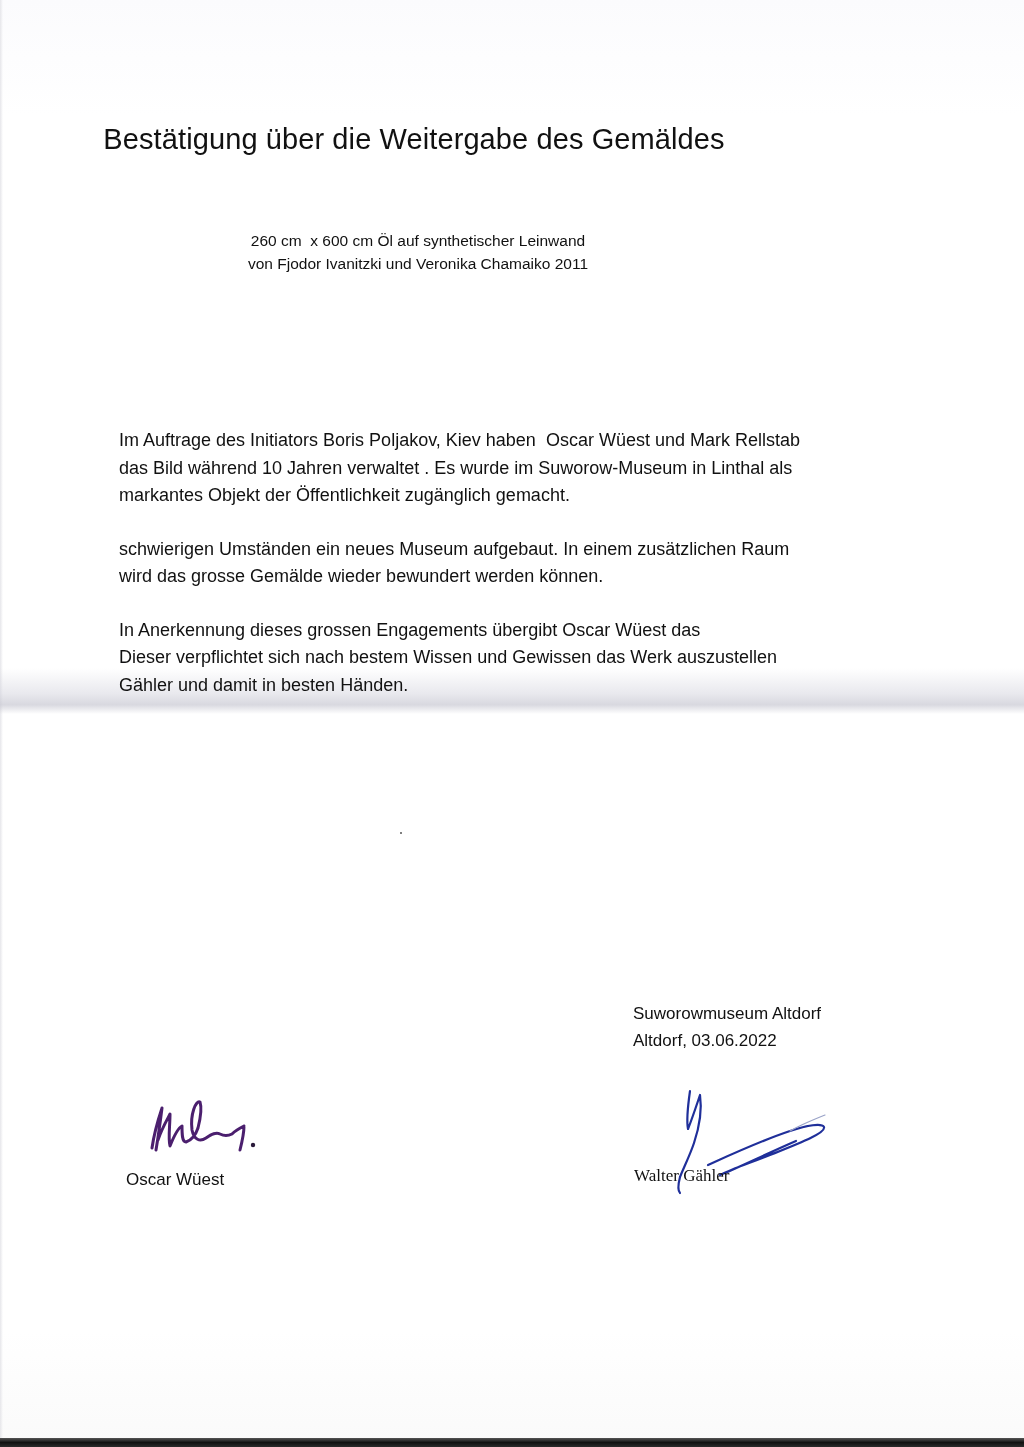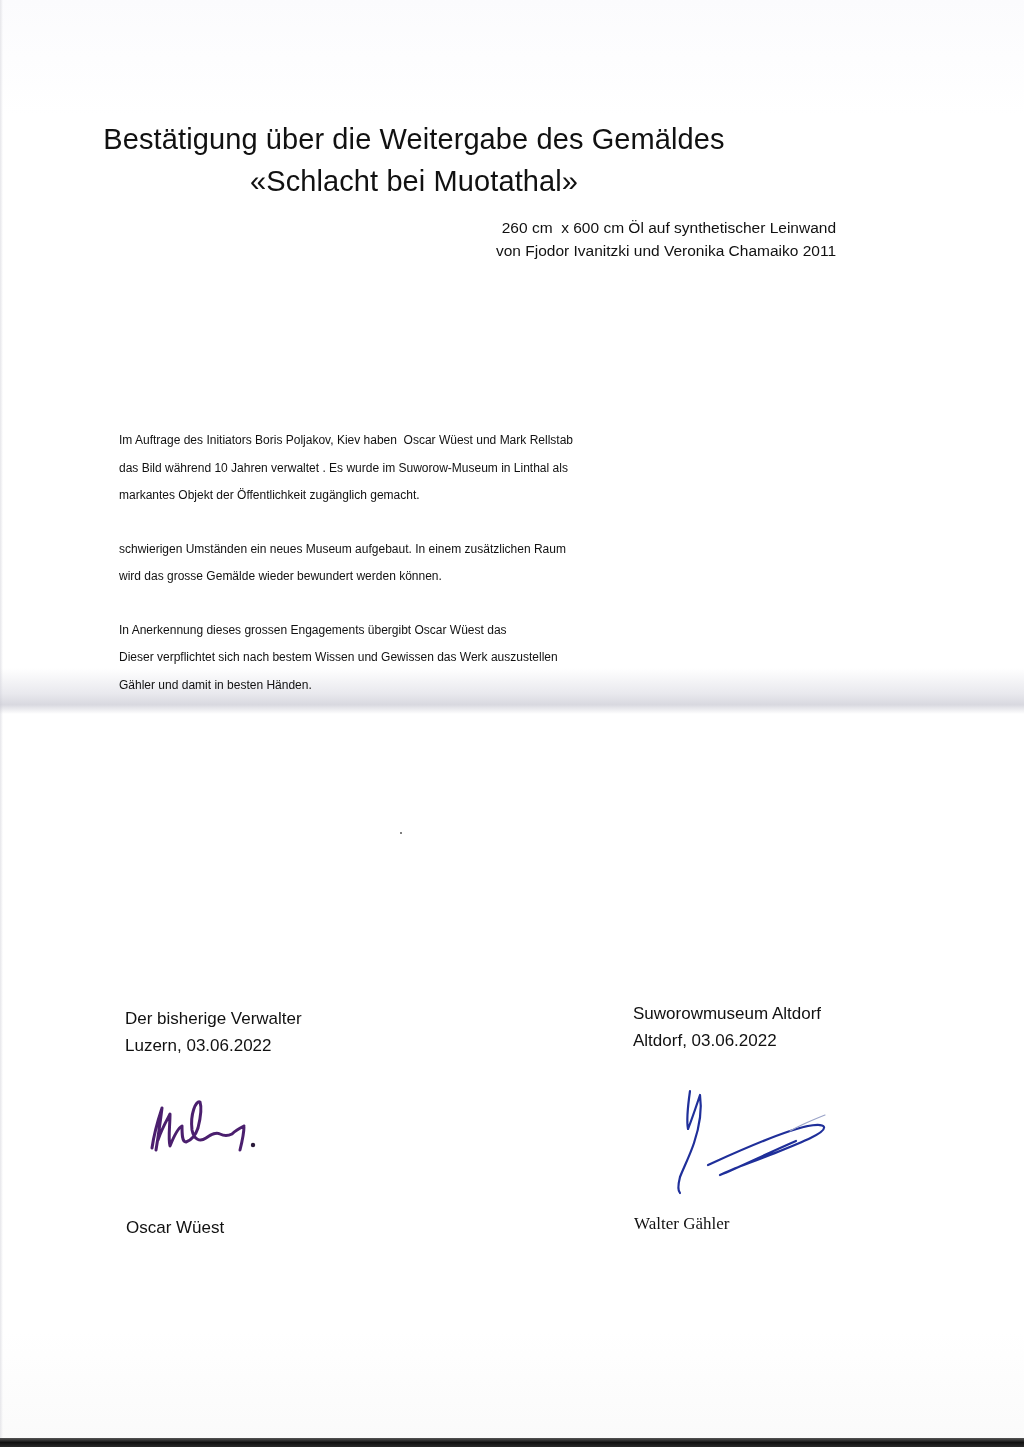--- a/index.html
+++ b/index.html
@@ -26,56 +26,55 @@
       position: absolute; left: 0; top: 1438px; width: 1024px; height: 9px;
       background: linear-gradient(180deg, #555 0%, #111 50%, #2a2a2a 100%);
     }
     .title {
       position: absolute; left: 0; width: 828px; top: 118px;
       text-align: center; font-size: 29px; line-height: 42px; color: #111;
       letter-spacing: 0.1px;
     }
     .title div { white-space: nowrap; }
     .subtitle {
-      position: absolute; left: 0; width: 836px; top: 216px;
-      text-align: right; font-size: 15.5px; line-height: 23px; color: #111;
+      position: absolute; left: 0; width: 836px; top: 229px;
+      text-align: center; font-size: 15.5px; line-height: 23px; color: #111;
     }
     .subtitle div { white-space: pre; }
     .body-text {
       position: absolute; left: 119px; top: 427px; width: 820px;
-      font-size: 12px; line-height: 27.5px; color: #111;
+      font-size: 18px; line-height: 27.5px; color: #111;
     }
     .para { margin: 0 0 26px 0; }
     .para div { white-space: pre; }
     .dot-mark {
       position: absolute; left: 400px; top: 832px; width: 2px; height: 2px;
       background: #555; border-radius: 50%;
     }
     .sig-block {
       position: absolute; font-size: 17px; line-height: 27px; color: #111;
     }
     .sig-left { left: 125px; top: 1005px; }
     .sig-right { left: 633px; top: 1000px; }
-    .sig-name { position: absolute; font-size: 17px; color: #111; white-space: nowrap; margin-top: 48px; }
+    .sig-name { position: absolute; font-size: 17px; color: #111; white-space: nowrap; }
     .sig-name-left { left: 126px; top: 1170px; }
     .sig-name-right { left: 634px; top: 1166px; font-family: Liberation Serif, serif; }
     .signature { position: absolute; }
     .sig-svg-left { left: 140px; top: 1090px; width: 130px; height: 70px; }
     .sig-svg-right { left: 650px; top: 1085px; width: 180px; height: 110px; }
   </style>
 </head>
 <body>
 
 <div class="page">
   <div class="left-edge"></div>
   <div class="fold"></div>
 
   <div class="title">
     <div>Bestätigung über die Weitergabe des Gemäldes</div>
-    <div>«Schlacht bei Muotathal»</div>
   </div>
 
   <div class="subtitle">
     <div>260 cm  x 600 cm Öl auf synthetischer Leinwand</div>
     <div>von Fjodor Ivanitzki und Veronika Chamaiko 2011</div>
   </div>
 
   <div class="body-text">
     <div class="para">
       <div>Im Auftrage des Initiators Boris Poljakov, Kiev haben  Oscar Wüest und Mark Rellstab</div>
@@ -88,24 +87,20 @@
     </div>
     <div class="para">
       <div>In Anerkennung dieses grossen Engagements übergibt Oscar Wüest das</div>
       <div>Dieser verpflichtet sich nach bestem Wissen und Gewissen das Werk auszustellen</div>
       <div>Gähler und damit in besten Händen.</div>
     </div>
   </div>
 
   <div class="dot-mark"></div>
 
-  <div class="sig-block sig-left">
-    <div>Der bisherige Verwalter</div>
-    <div>Luzern, 03.06.2022</div>
-  </div>
   <svg class="signature sig-svg-left" viewBox="0 0 130 70">
     <path d="M12 58 C 14 44, 18 30, 22 18 M 22 18 C 20 34, 18 48, 16 60 M 18 50 C 22 38, 28 28, 30 24 C 30 36, 28 48, 30 56 C 34 46, 38 38, 42 36 C 42 44, 42 52, 46 52 C 52 50, 56 44, 58 38 C 60 30, 62 18, 60 12 C 56 10, 50 24, 52 40 C 54 50, 60 52, 66 48 C 72 44, 76 42, 80 44 C 84 46, 88 46, 92 44 C 96 40, 100 38, 104 36 M 104 36 C 104 44, 102 52, 100 60" fill="none" stroke="#4b1f6e" stroke-width="3" stroke-linecap="round" stroke-linejoin="round"></path>
     <circle cx="113" cy="55" r="2.2" fill="#2a1a3a"></circle>
   </svg>
   <div class="sig-name sig-name-left">Oscar Wüest</div>
 
   <div class="sig-block sig-right">
     <div>Suworowmuseum Altdorf</div>
     <div>Altdorf, 03.06.2022</div>
   </div>

